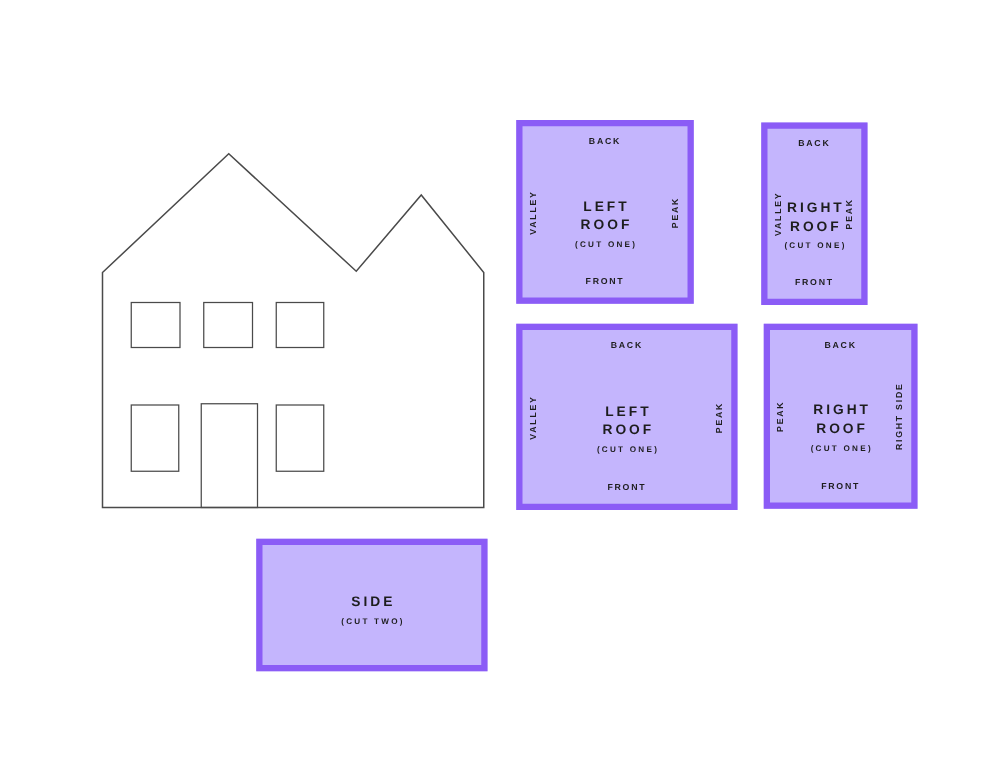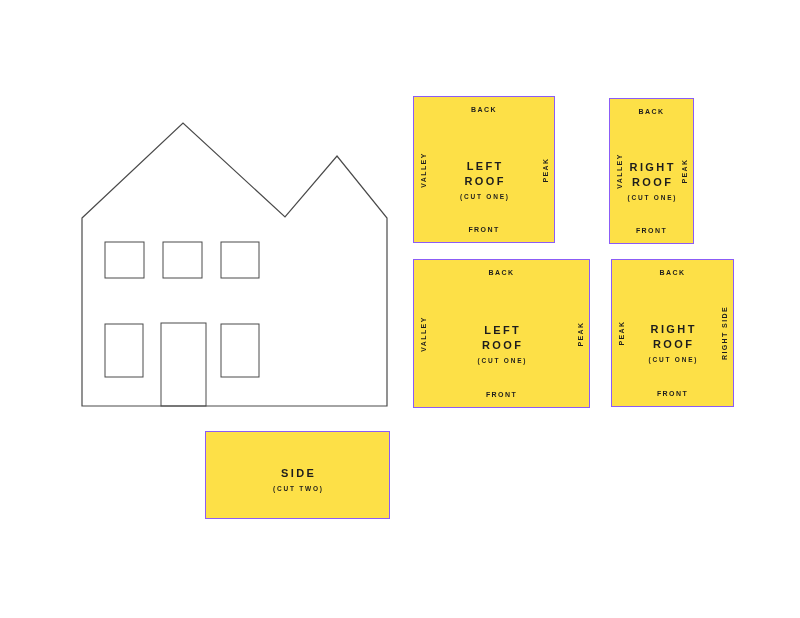--- a/index.html
+++ b/index.html
@@ -39,22 +39,22 @@
     font-size: 6.5px;
     font-weight: 700;
     letter-spacing: 0.9px;
     margin-right: -0.9px;
     line-height: 7.5px;
     margin-top: 3px;
   }
   .panel {
     position: absolute;
     box-sizing: border-box;
-    border: 1px solid #8b5cf6;
-    background: #fde047;
+    border: 5px solid #8b5cf6;
+    background: #c4b5fd;
   }
   .edge-label {
     position: absolute;
     font-size: 7px;
     font-weight: 700;
     letter-spacing: 1.4px;
     white-space: nowrap;
     color: #1d1d1d;
   }
   .edge-top {
@@ -168,20 +168,20 @@
     <div class="edge-label edge-right">RIGHT SIDE</div>
     <div class="panel-center">
       <div class="panel-title">
         <div>RIGHT</div>
         <div>ROOF</div>
       </div>
       <div class="cut-note">(CUT ONE)</div>
     </div>
   </div>
 
-  <div class="panel" style="left:205px; top:431px; width:185px; height:88px;">
+  <div class="panel" style="left:205px; top:431px; width:185px; height:106px;">
     <div class="panel-center small-offset">
       <div class="panel-title">SIDE</div>
       <div class="cut-note">(CUT TWO)</div>
     </div>
   </div>
 
 </div>
 
 </body></html>

